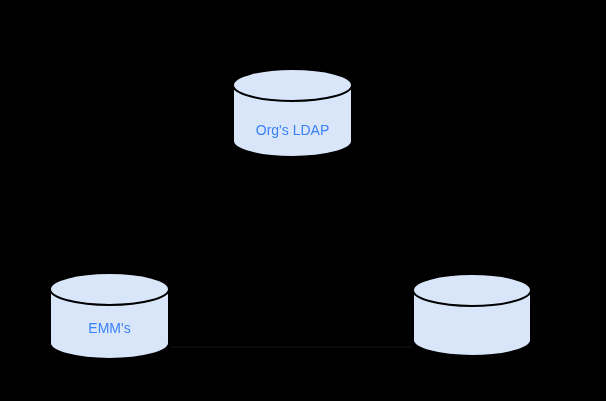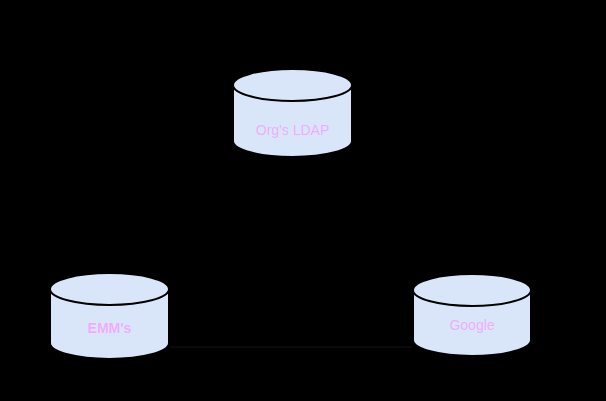--- a/index.html
+++ b/index.html
@@ -23,28 +23,28 @@
   }
   .node-label {
     position: absolute;
     left: 0;
     right: 0;
     display: flex;
     flex-direction: column;
     align-items: center;
     justify-content: center;
     text-align: center;
-    color: #f0abfc;
+    color: #3b82f6;
     font-size: 14px;
     line-height: 24px;
     pointer-events: none;
   }
   
   #node-ldap .node-label   { top: 33px; bottom: 0; }
-  #node-emm .node-label    { top: 32px; bottom: 8px; font-weight: bold; }
+  #node-emm .node-label    { top: 32px; bottom: 8px; }
   #node-google .node-label { top: 32px; bottom: 12px; }
 
   #node-ldap   { left: 232px; top: 68px;  width: 121px; height: 90px; }
   #node-emm    { left: 49px;  top: 272px; width: 121px; height: 88px; }
   #node-google { left: 412px; top: 273px; width: 120px; height: 84px; }
 
   .connector-trace {
     position: absolute;
     left: 170px;
     top: 346px;
@@ -84,18 +84,15 @@
     </div>
   </div>
 
   <div class="node" id="node-google">
     <svg width="120" height="84" viewBox="0 0 120 84">
       <g stroke="#000000" stroke-width="2" fill="#d9e6fa">
         <path d="M 1 17 L 1 67 A 59 16 0 0 0 119 67 L 119 17"></path>
         <ellipse cx="60" cy="17" rx="59" ry="16"></ellipse>
       </g>
     </svg>
-    <div class="node-label">
-      <span>Google</span>
-    </div>
   </div>
 
 </div>
 
 </body></html>

